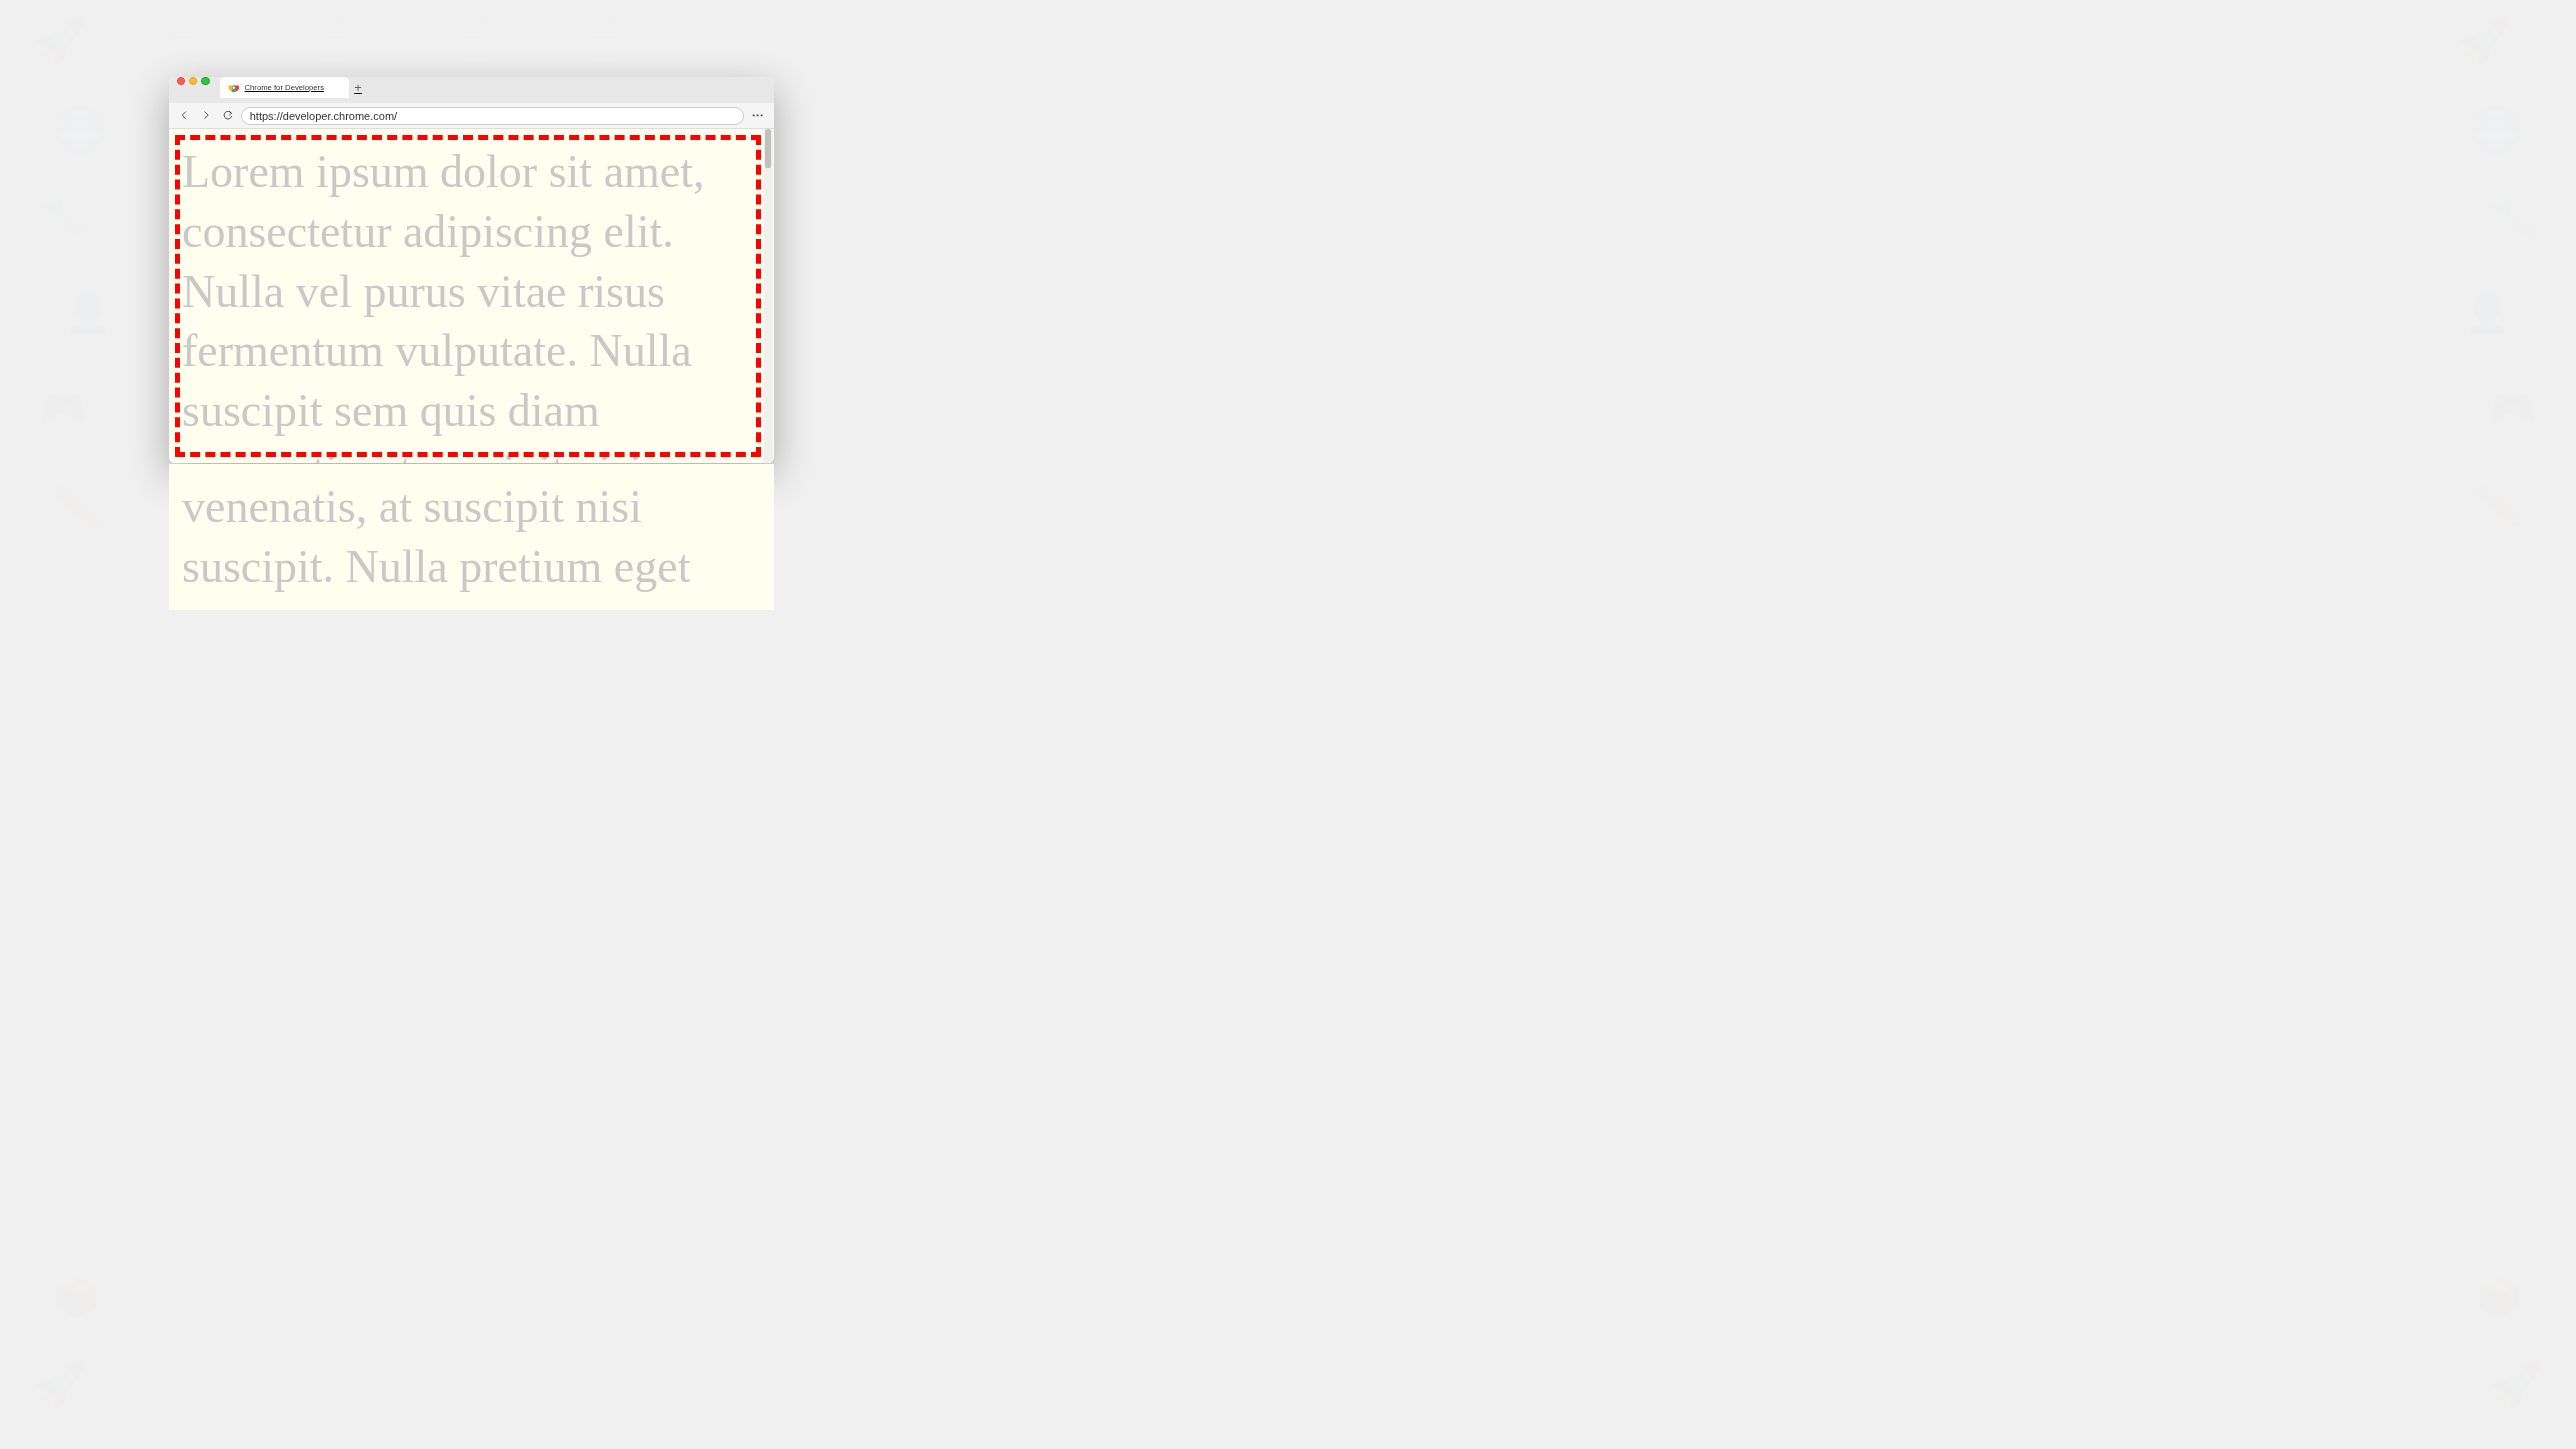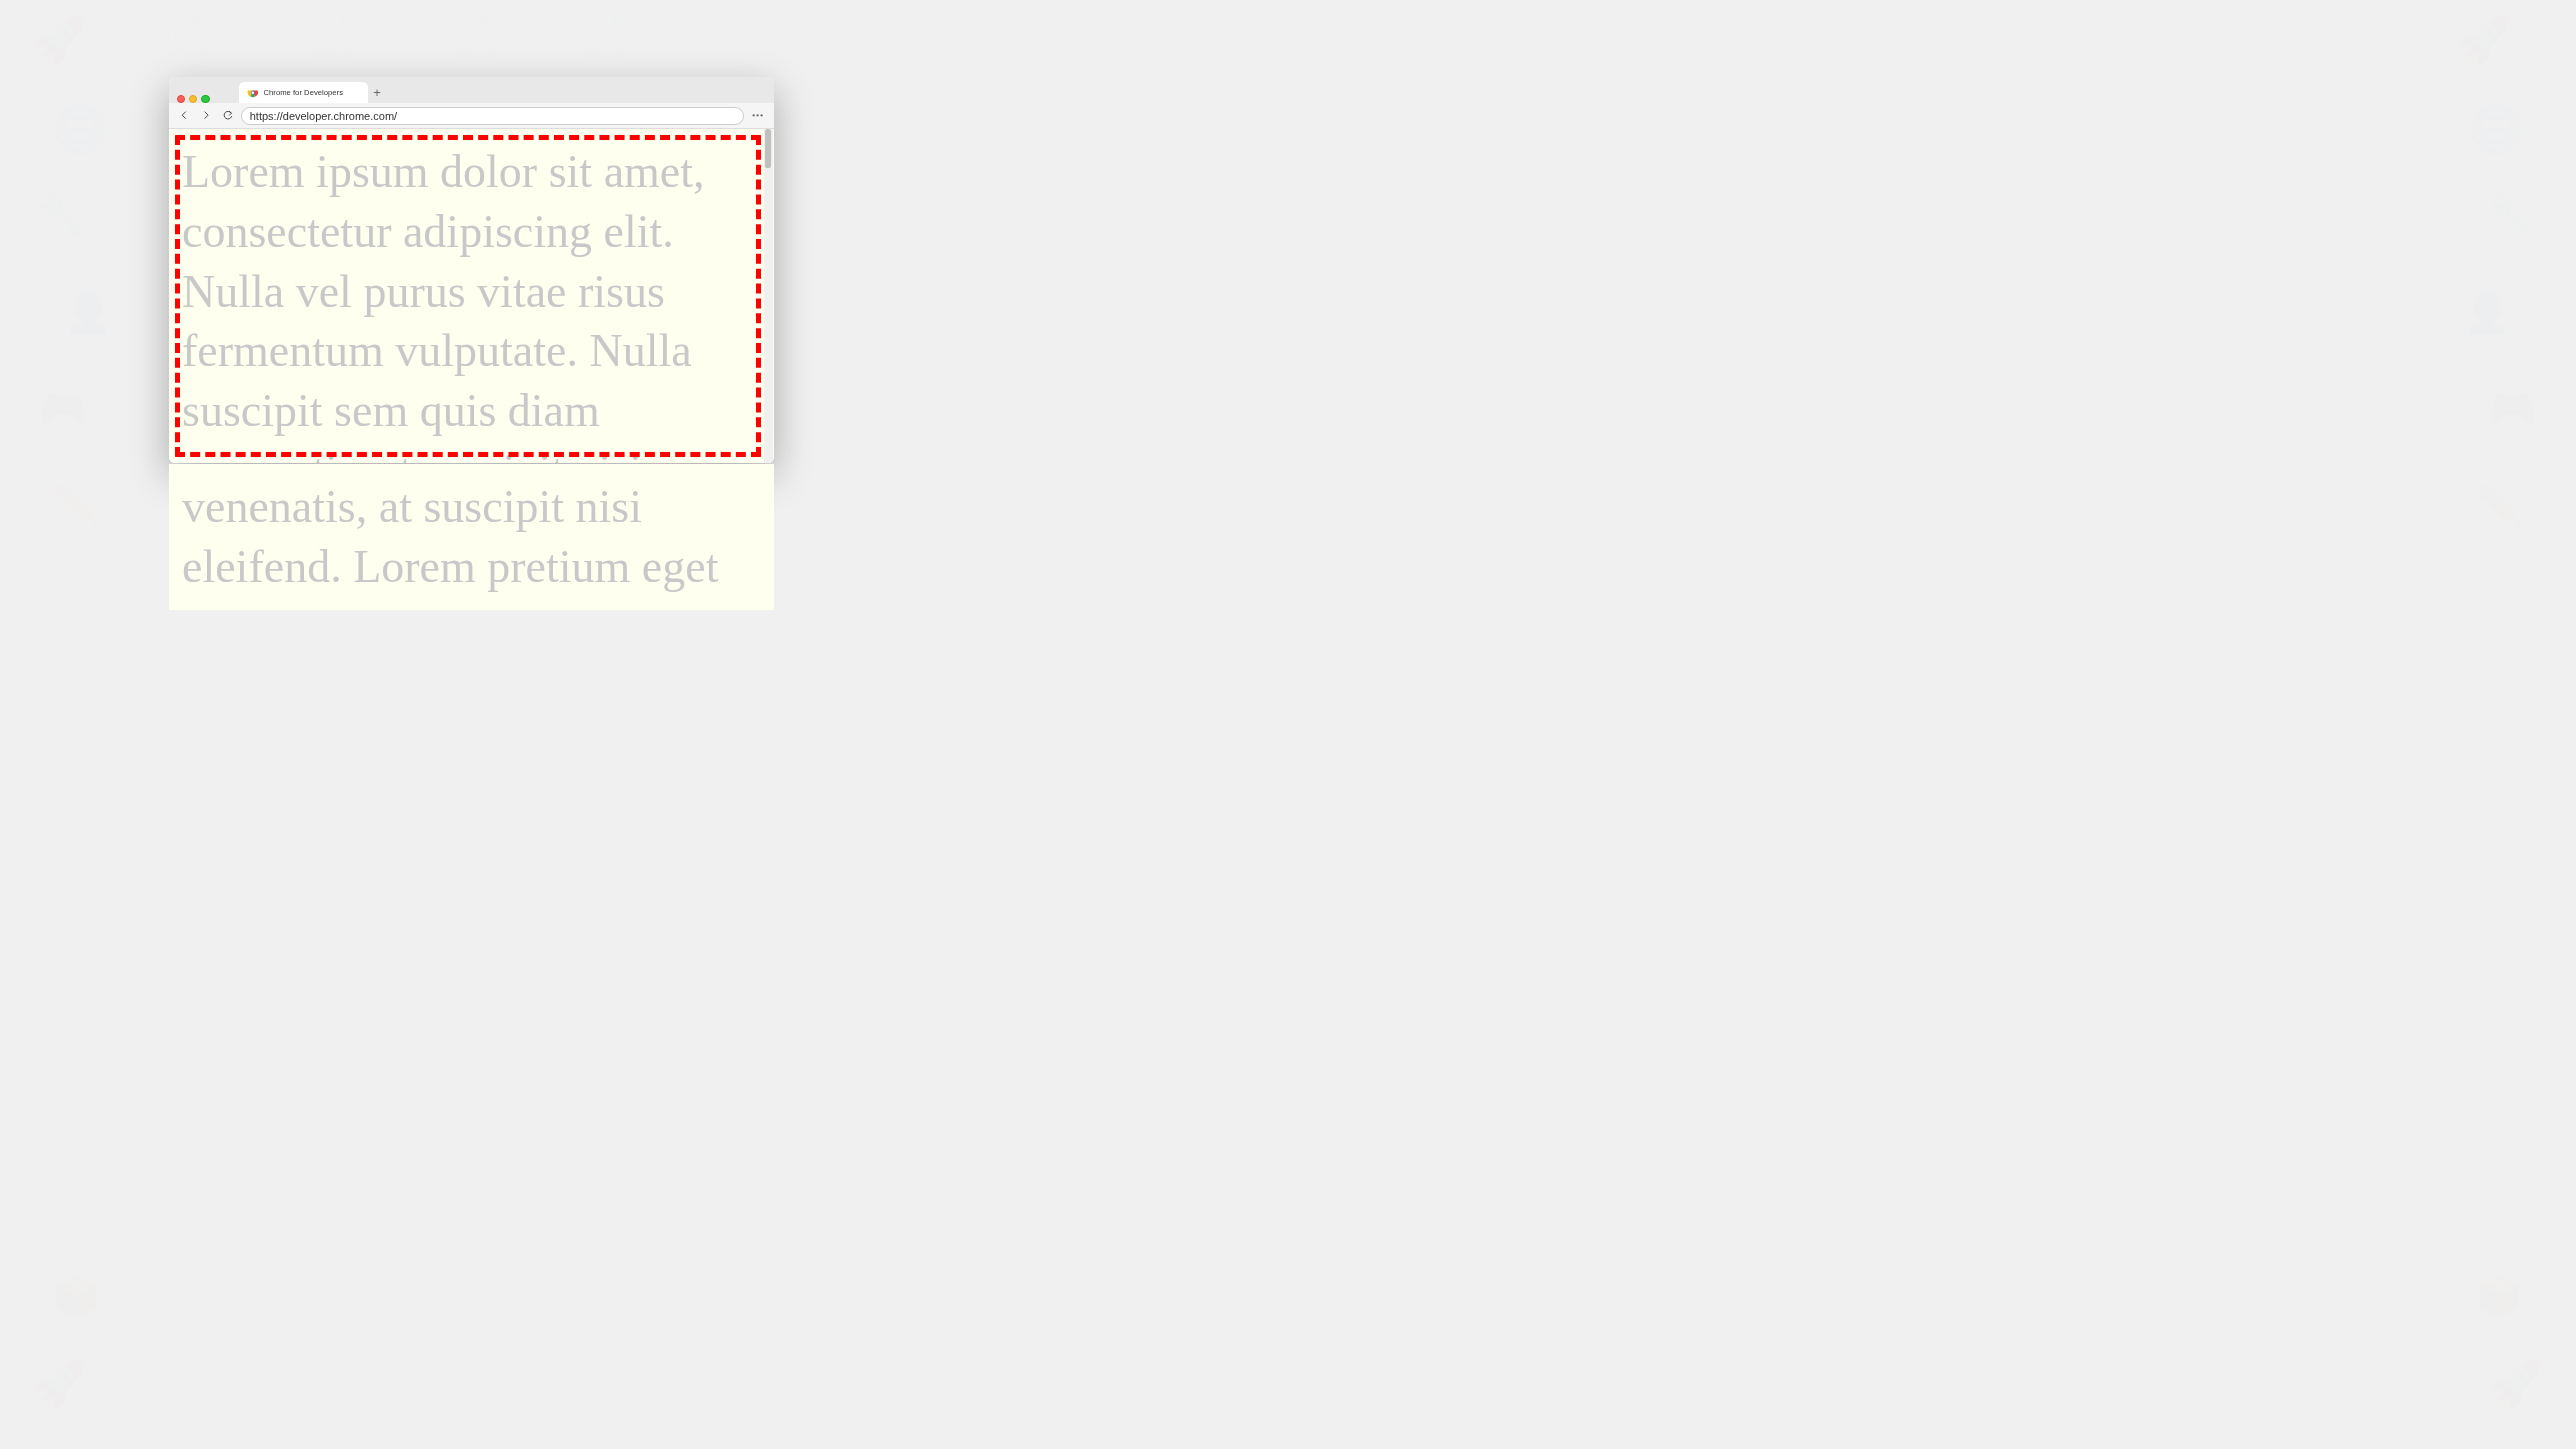--- a/index.html
+++ b/index.html
@@ -34,24 +34,25 @@
       overflow: hidden;
       display: flex;
       flex-direction: column;
     }
 
     
     .title-bar {
       background: #e8e8e8;
       height: 26px;
       display: flex;
-      align-items: flex-end;
+      align-items: flex-start;
       padding: 0 7.7px;
-      gap: 23px;
+      gap: 4px;
       flex-shrink: 0;
+      text-decoration: underline;
     }
 
     .traffic-lights {
       display: flex;
       gap: 3.9px;
       align-items: center;
     }
 
     .traffic-light {
       width: 8.4px;
@@ -318,16 +319,16 @@
 
     <div class="scrollbar">
       <div class="scrollbar-thumb"></div>
     </div>
   </div>
 
 </div>
 
 <div class="webpage-below">
   <div class="lorem-below">
-    venenatis, at suscipit nisi eleifend. Lorem pretium eget
+    venenatis, at suscipit nisi suscipit. Nulla pretium eget
   </div>
 </div>
 
 
 </body></html>

